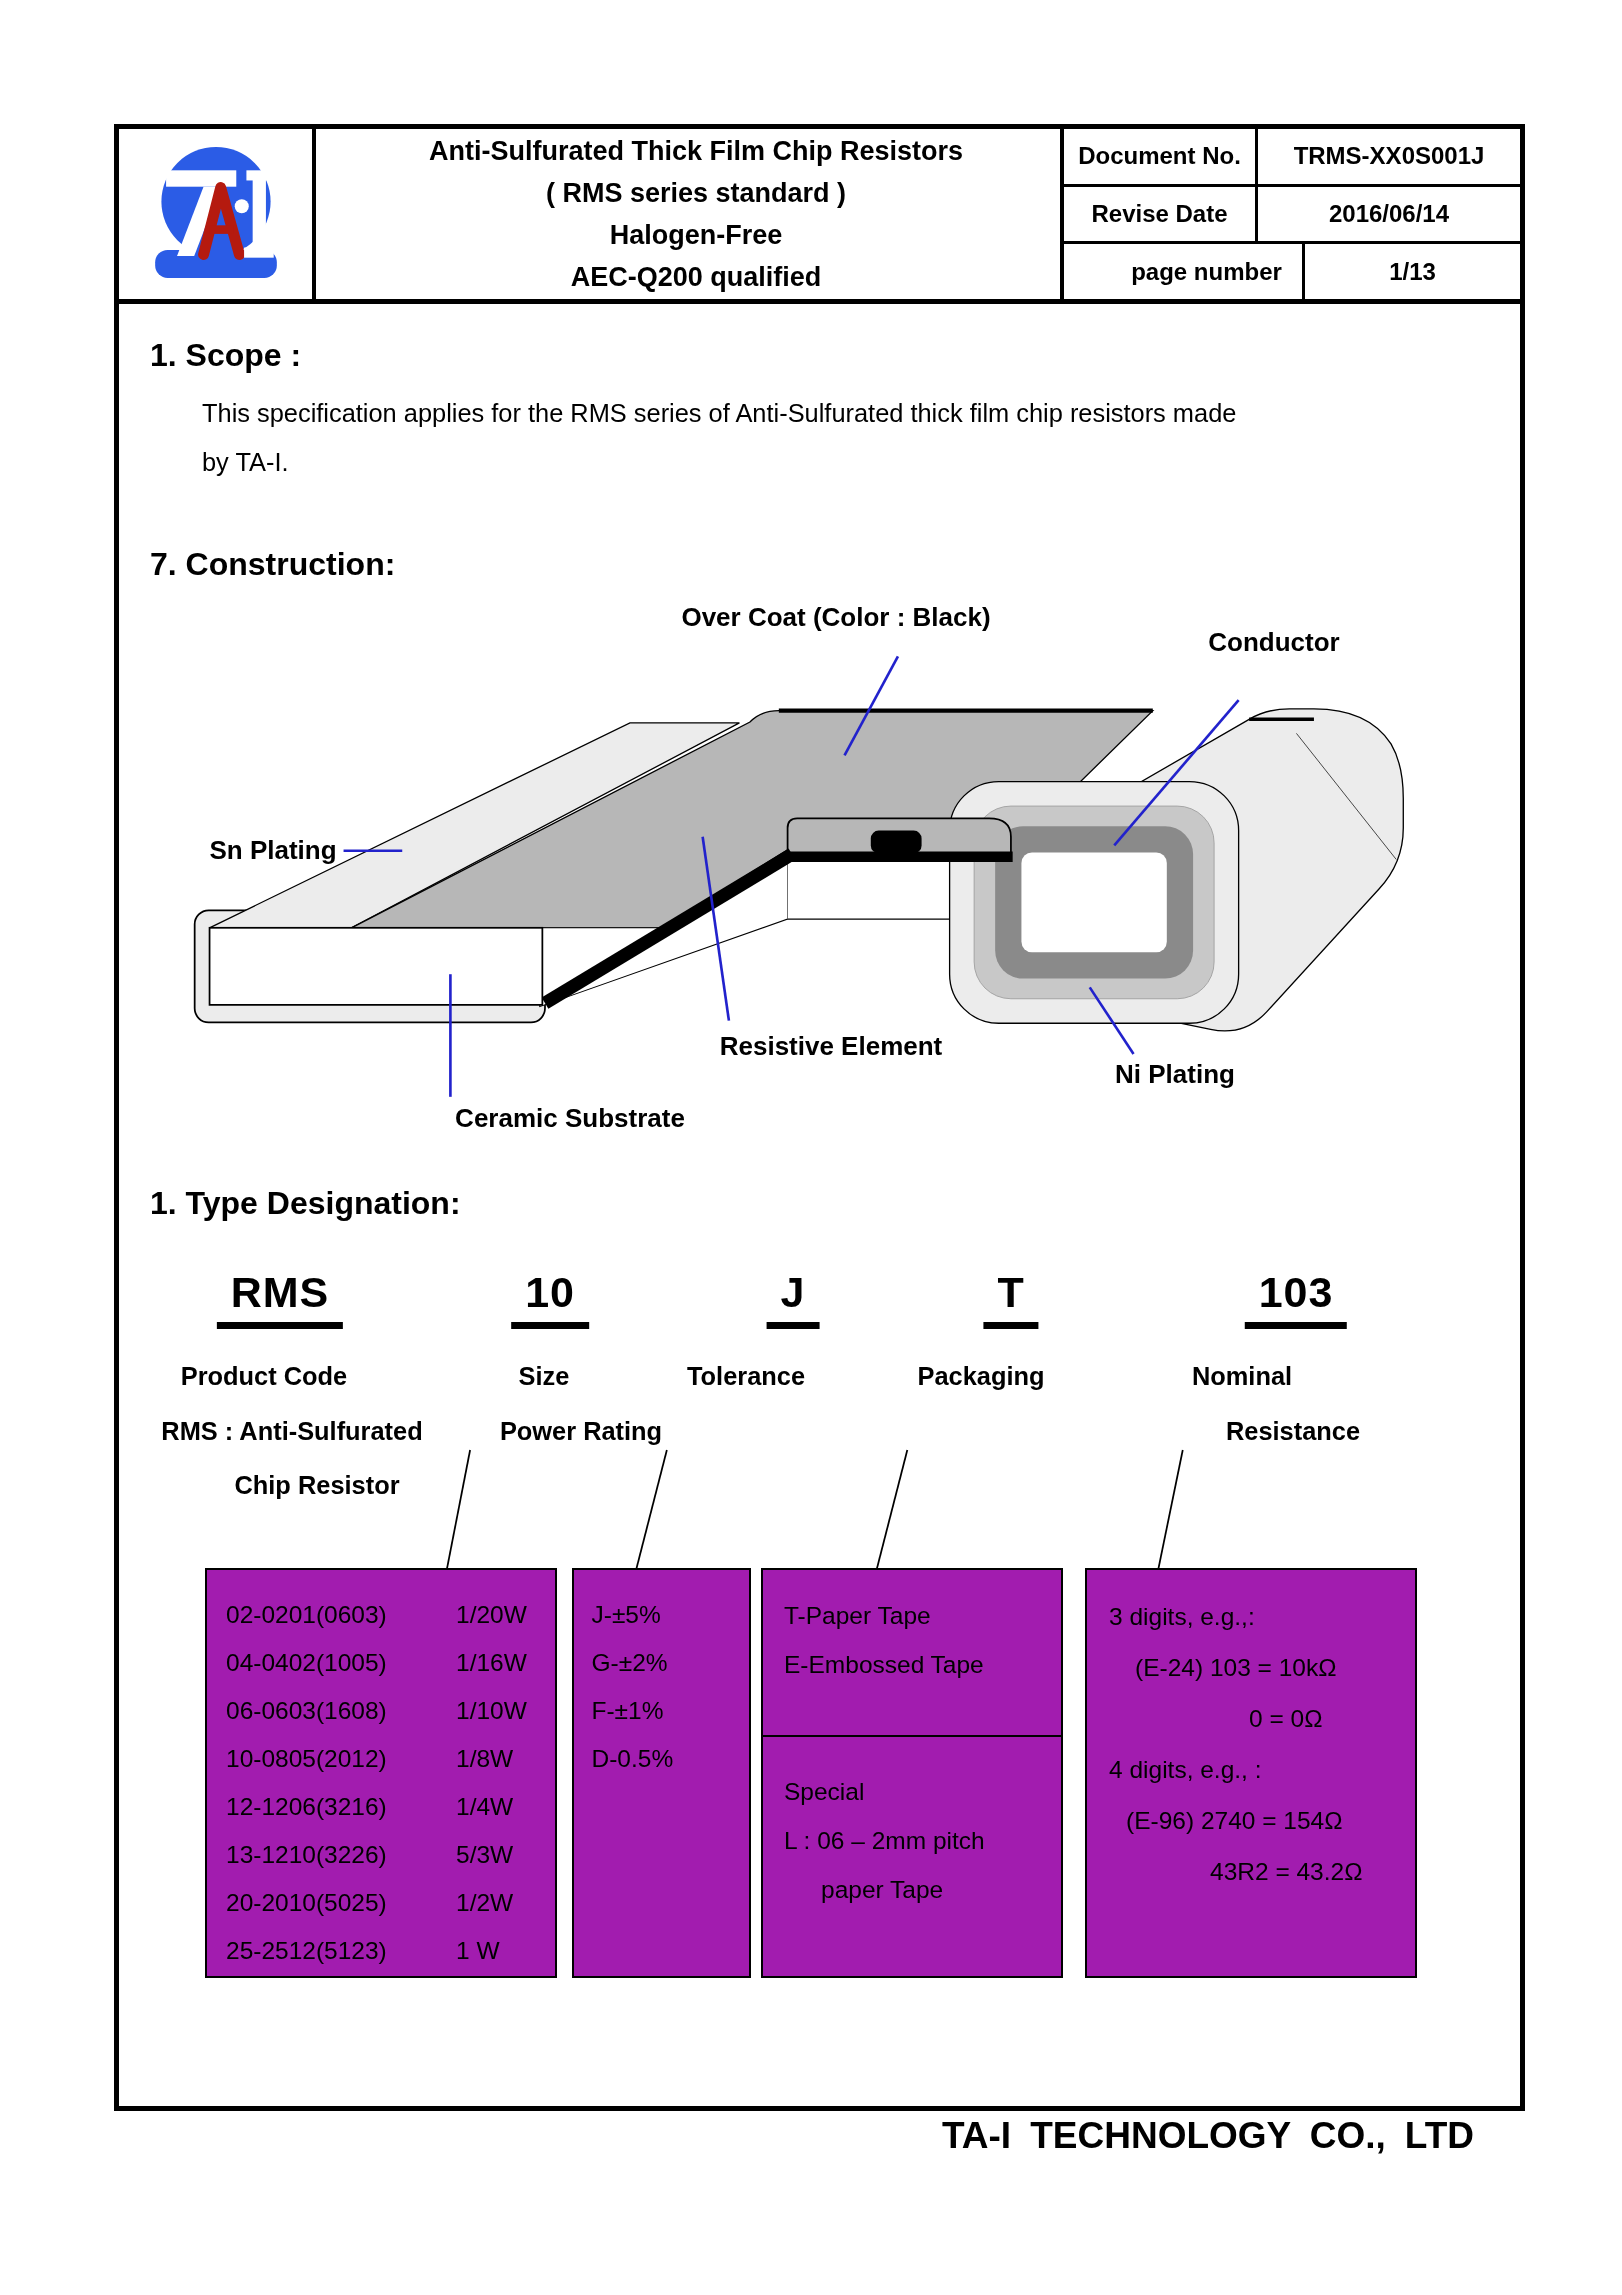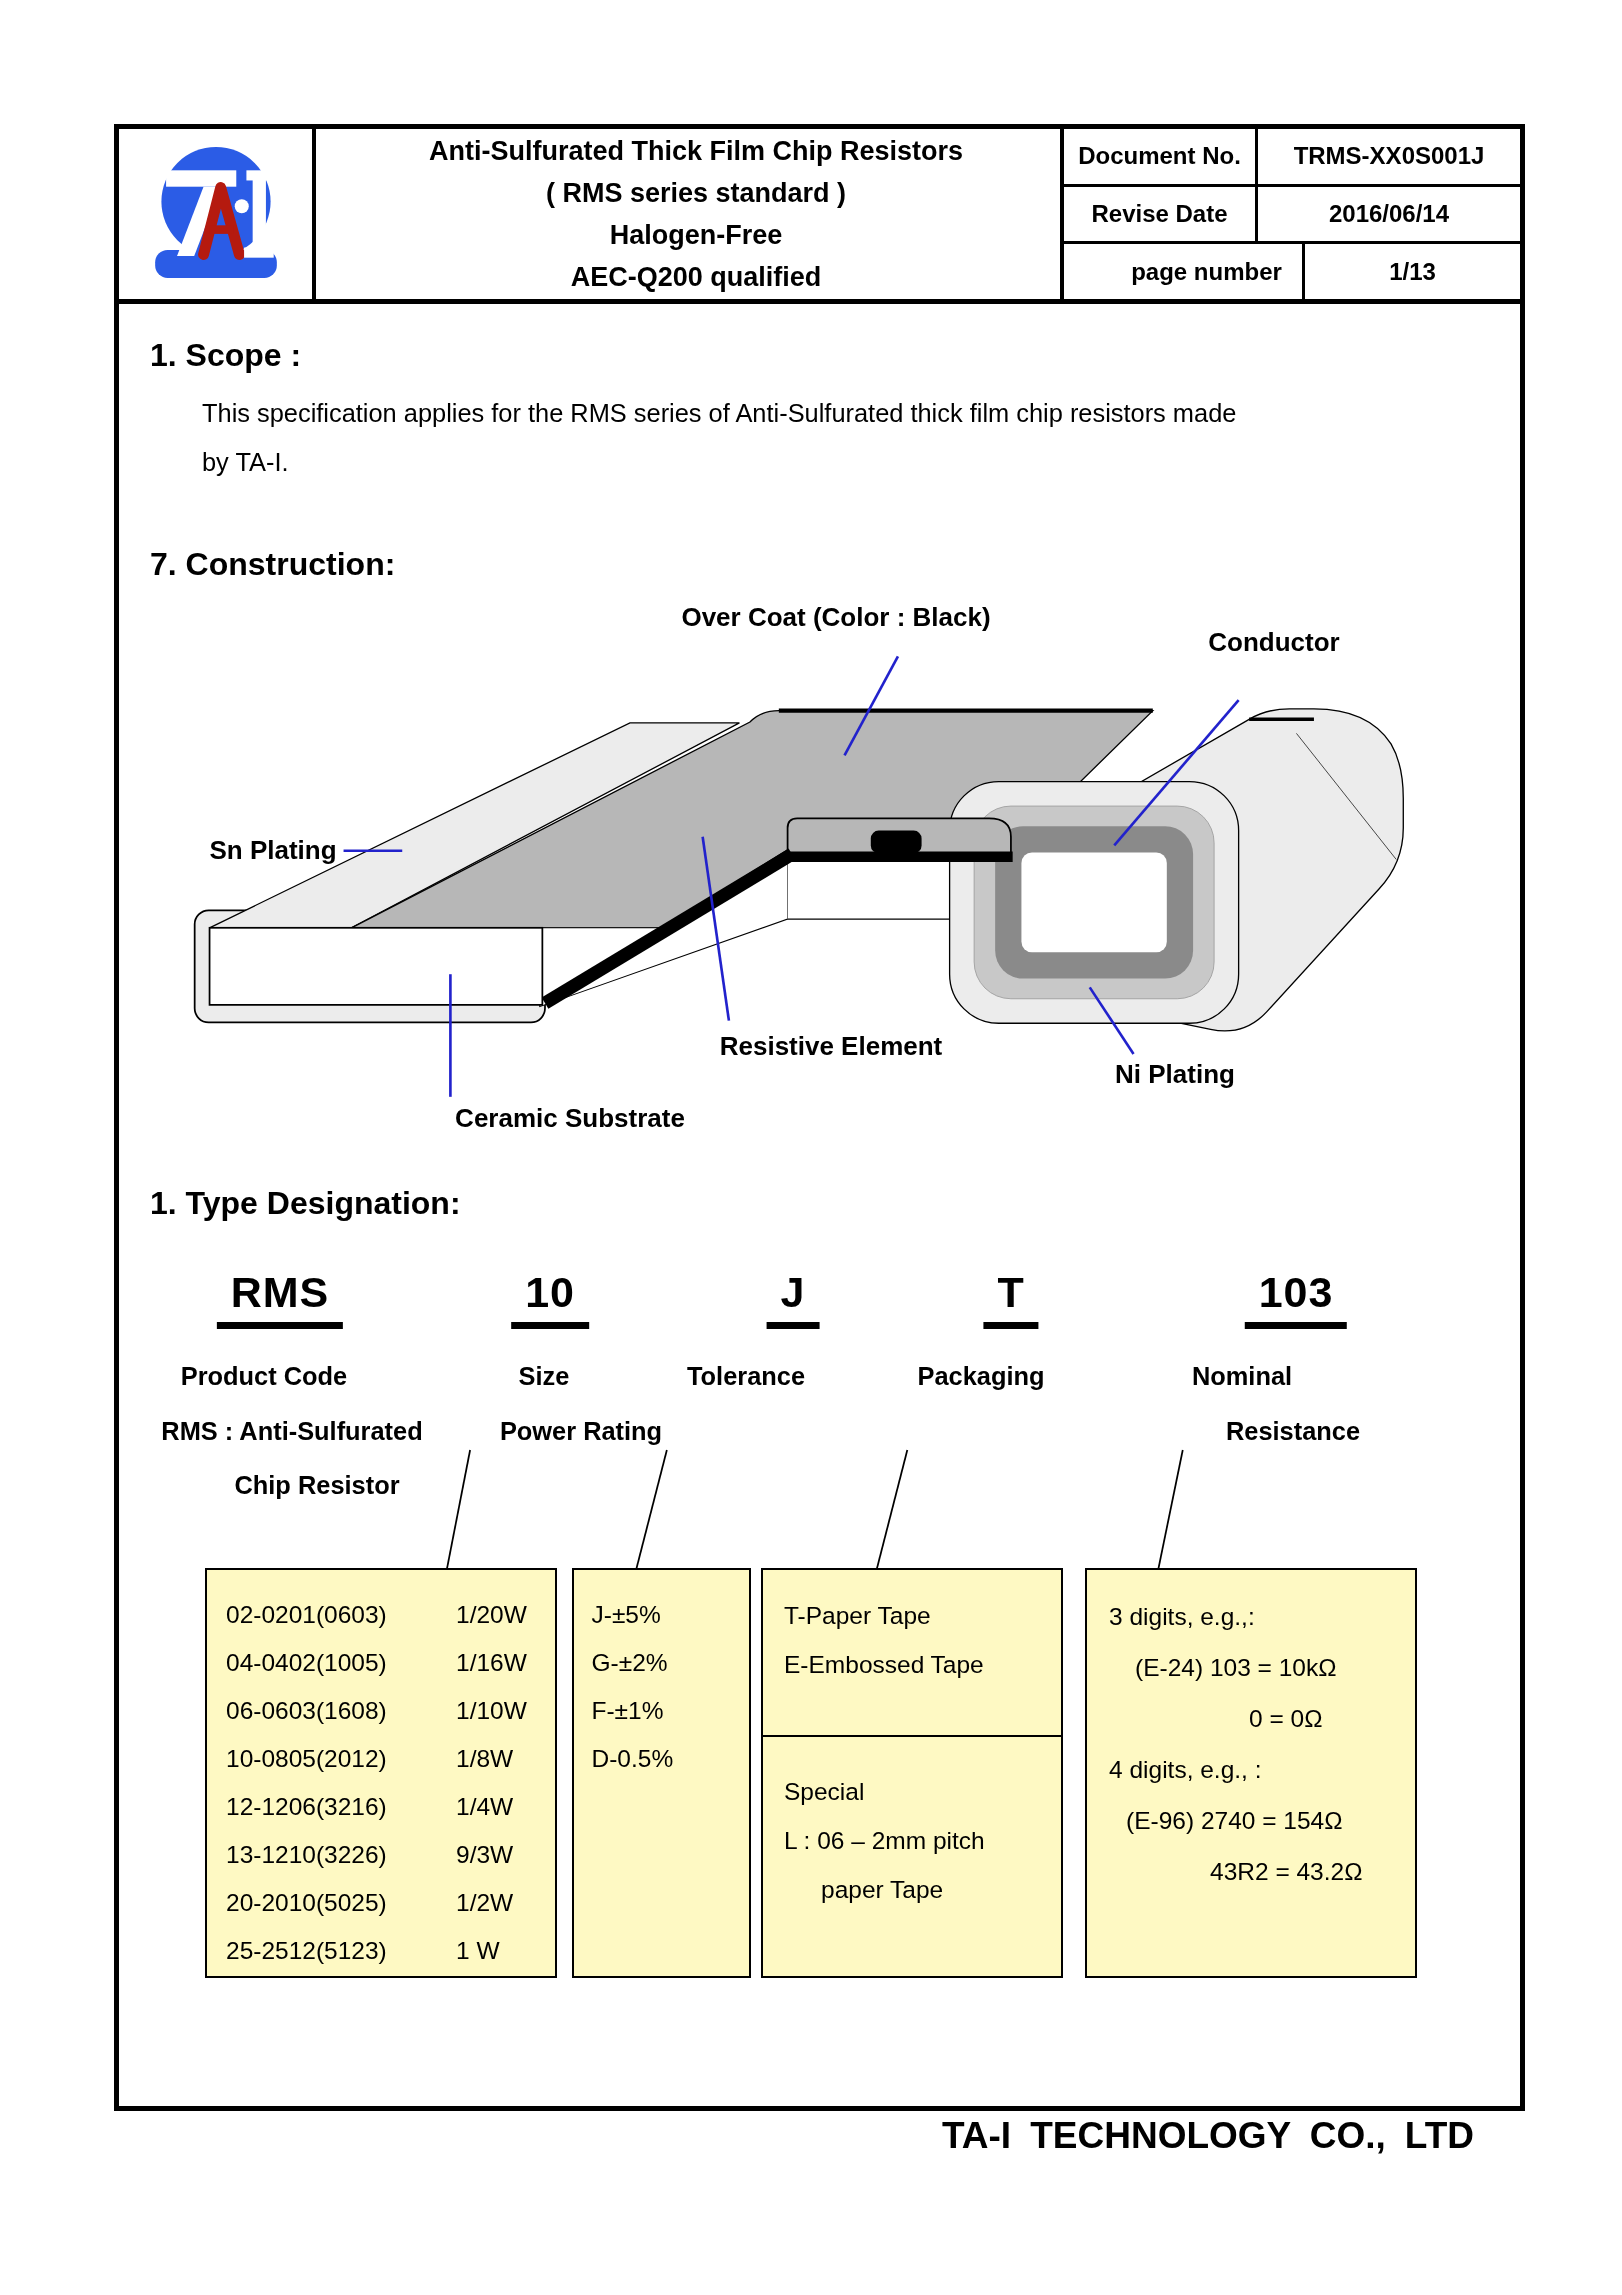--- a/index.html
+++ b/index.html
@@ -28,21 +28,21 @@
   
   .diagram{position:absolute;left:7px;top:298px;width:1402px;height:543px;}
   .diagram svg{position:absolute;left:0;top:0;}
   .dlabel{position:absolute;transform:translateX(-50%);font-weight:bold;font-size:26px;white-space:nowrap;}
   
   .code-cell{position:absolute;transform:translateX(-50%);font-weight:bold;font-size:43px;
              border-bottom:7px solid #000;padding:0 14px 5.3px 14px;white-space:nowrap;letter-spacing:0.9px;}
   .deslabel{position:absolute;transform:translateX(-50%);font-weight:bold;font-size:25.4px;white-space:nowrap;}
   .connector-svg{position:absolute;left:0;top:1139px;width:1400px;height:188px;}
   
-  .opt-box{position:absolute;border:2.6px solid #000;box-sizing:border-box;background:#fef9c3;}
+  .opt-box{position:absolute;border:2.6px solid #000;box-sizing:border-box;background:#a21caf;}
   .row{display:flex;font-size:24.5px;height:48px;align-items:center;}
   .b1{left:86px;top:1264px;width:352px;height:410px;padding:21px 0 0 19px;}
   .b1 .code-col{width:230px;}
   .b2{left:453px;top:1264px;width:179px;height:410px;padding:21px 0 0 17.5px;}
   .b3{left:642px;top:1264px;width:302px;height:410px;}
   .b3-top{height:167px;border-bottom:2.6px solid #000;box-sizing:border-box;padding:21px 0 0 21px;}
   .b3-bot{padding:30px 0 0 21px;}
   .b3 .row{height:49px;}
   .b3 .indent1{padding-left:37px;}
   .b4{left:966px;top:1264px;width:332px;height:410px;padding:21px 16px 0 0;}
@@ -199,21 +199,21 @@
       <div class="row">
           <span class="code-col">10-0805(2012)</span>
           <span>1/8W</span>
         </div>
       <div class="row">
           <span class="code-col">12-1206(3216)</span>
           <span>1/4W</span>
         </div>
       <div class="row">
           <span class="code-col">13-1210(3226)</span>
-          <span>9/3W</span>
+          <span>5/3W</span>
         </div>
       <div class="row">
           <span class="code-col">20-2010(5025)</span>
           <span>1/2W</span>
         </div>
       <div class="row">
           <span class="code-col">25-2512(5123)</span>
           <span>1 W</span>
         </div>
     </div>

